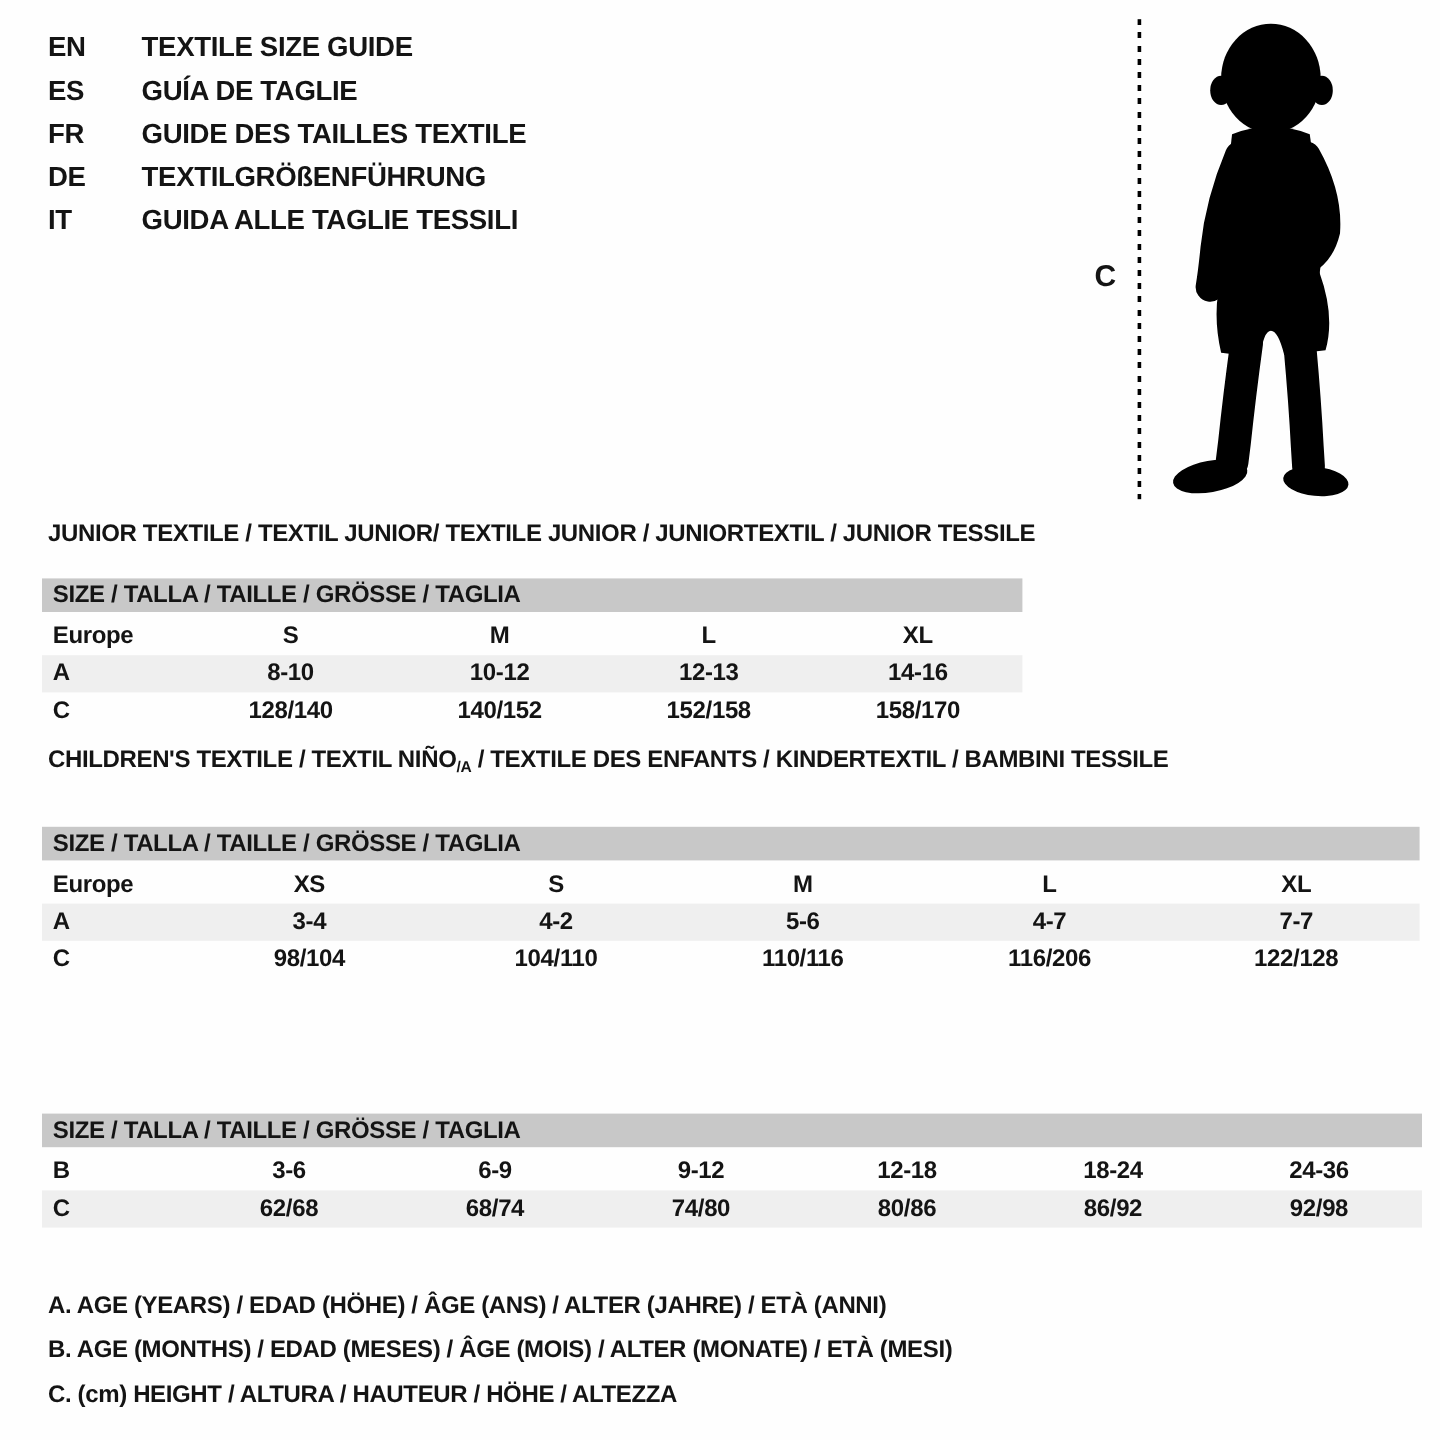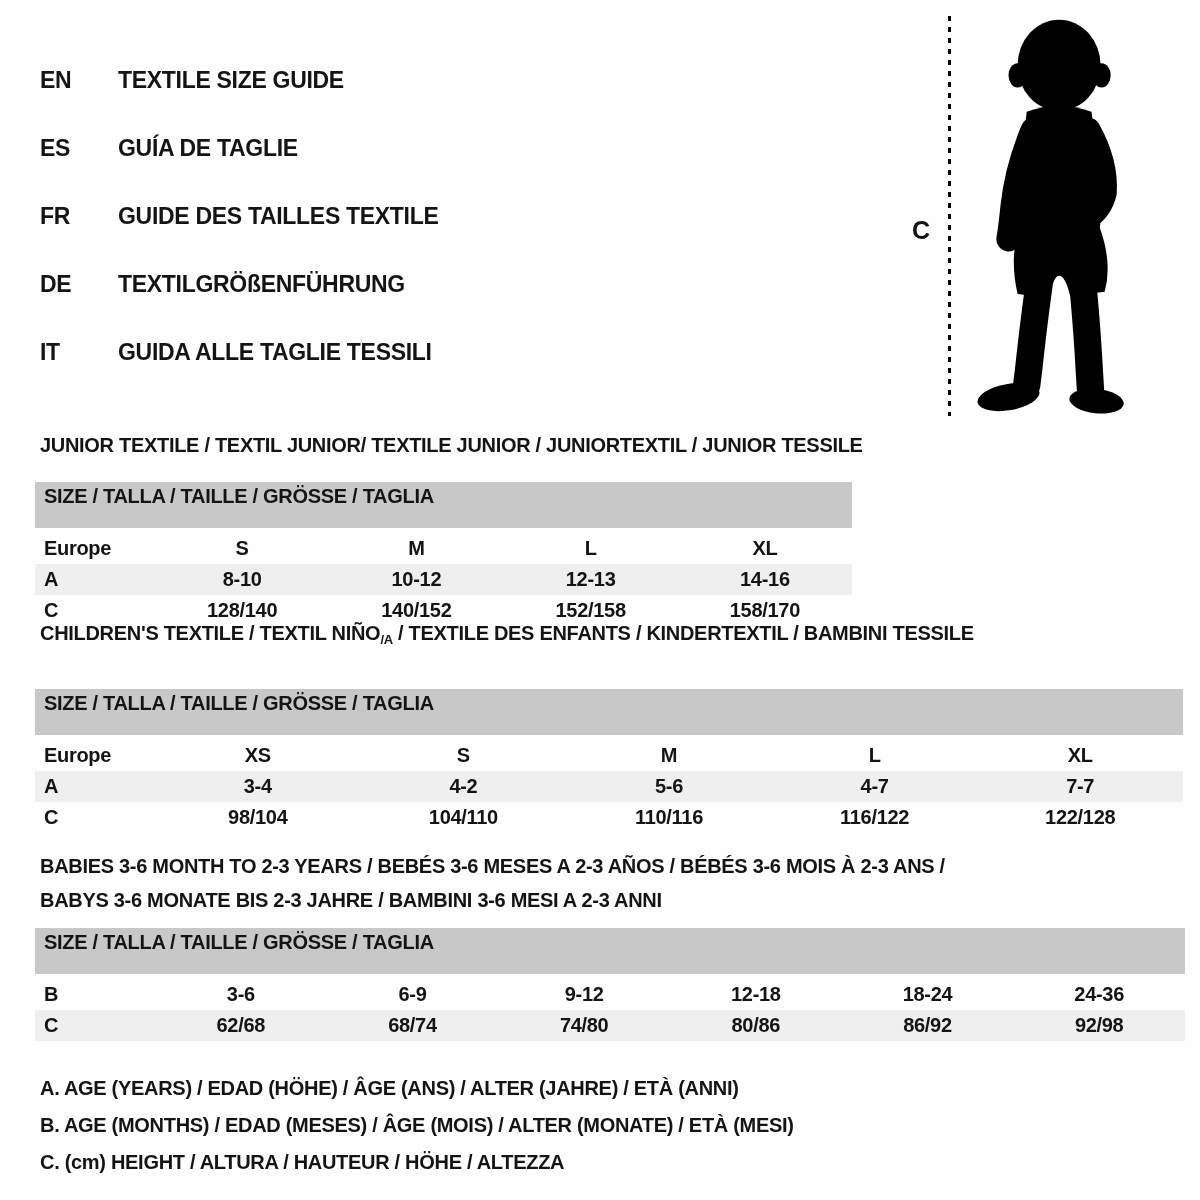--- a/index.html
+++ b/index.html
@@ -13,21 +13,21 @@
   .page {
     position: relative;
     width: 1200px;
     height: 1200px;
     background: #fefefe;
     overflow: hidden;
   }
 
   
   .lang-list { position: absolute; left: 40px; top: 26px; }
-  .lang-row { display: flex; height: 36px; align-items: flex-end; font-size: 23px; margin-top: 32px; }
+  .lang-row { display: flex; height: 36px; align-items: flex-start; font-size: 23px; }
   .lang-code { width: 78px; }
   .lang-title { white-space: nowrap; }
 
   
   .figure-area { position: absolute; left: 900px; top: 0; width: 300px; height: 440px; }
   .measure-line {
     position: absolute; left: 48px; top: 16px;
     width: 3px; height: 400px;
     background: repeating-linear-gradient(to bottom, #000 0 5px, transparent 5px 11px);
   }
@@ -47,21 +47,21 @@
   .title-children { top: 622px; }
   .title-babies   { top: 849px; line-height: 34px; }
 
   
   .size-table { position: absolute; left: 35px; font-size: 20px; }
   .tbl-junior   { top: 482px; width: 817px; }
   .tbl-children { top: 689px; width: 1148px; }
   .tbl-babies   { top: 928px; width: 1150px; }
   .t-head {
     background: #c8c8c8;
-    height: 46px; line-height: 28px;
+    height: 28px; line-height: 28px;
     padding-left: 9px; margin-bottom: 5px;
   }
   .t-row { display: grid; height: 31px; line-height: 31px; align-items: center; }
   .cols-4 { grid-template-columns: 120px repeat(4, 1fr); }
   .cols-5 { grid-template-columns: 120px repeat(5, 1fr); }
   .cols-6 { grid-template-columns: 120px repeat(6, 1fr); }
   .t-row .rlabel { padding-left: 9px; text-align: left; }
   .t-row .cell { text-align: center; }
   .stripe { background: #efefef; }
 
@@ -167,29 +167,25 @@
       <span class="cell">4-2</span>
       <span class="cell">5-6</span>
       <span class="cell">4-7</span>
       <span class="cell">7-7</span>
     </div>
     <div class="t-row cols-5">
       <span class="rlabel">C</span>
       <span class="cell">98/104</span>
       <span class="cell">104/110</span>
       <span class="cell">110/116</span>
-      <span class="cell">116/122</span>
+      <span class="cell">116/206</span>
       <span class="cell">122/128</span>
     </div>
   </div>
 
-  <div class="section-title title-babies">
-    <div>BABIES 3-6 MONTH TO 2-3 YEARS / BEBÉS 3-6 MESES A 2-3 AÑOS / BÉBÉS 3-6 MOIS À 2-3 ANS /</div>
-    <div>BABYS 3-6 MONATE BIS 2-3 JAHRE / BAMBINI 3-6 MESI A 2-3 ANNI</div>
-  </div>
   <div class="size-table tbl-babies">
     <div class="t-head">SIZE / TALLA / TAILLE / GRÖSSE / TAGLIA</div>
     <div class="t-row cols-6">
       <span class="rlabel">B</span>
       <span class="cell">3-6</span>
       <span class="cell">6-9</span>
       <span class="cell">9-12</span>
       <span class="cell">12-18</span>
       <span class="cell">18-24</span>
       <span class="cell">24-36</span>

